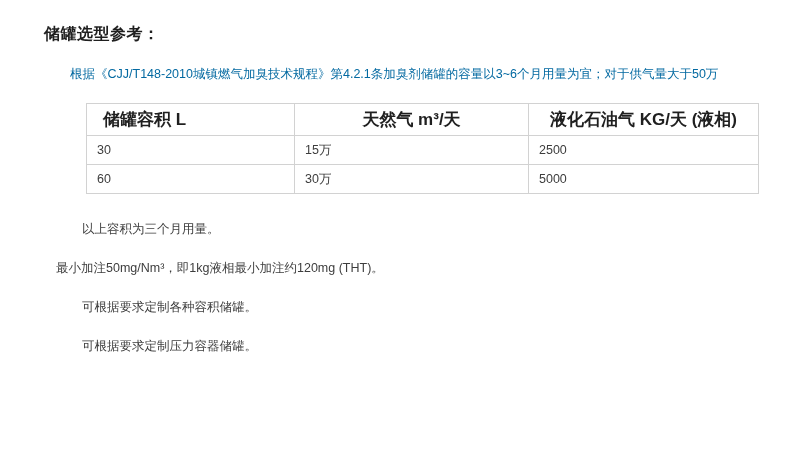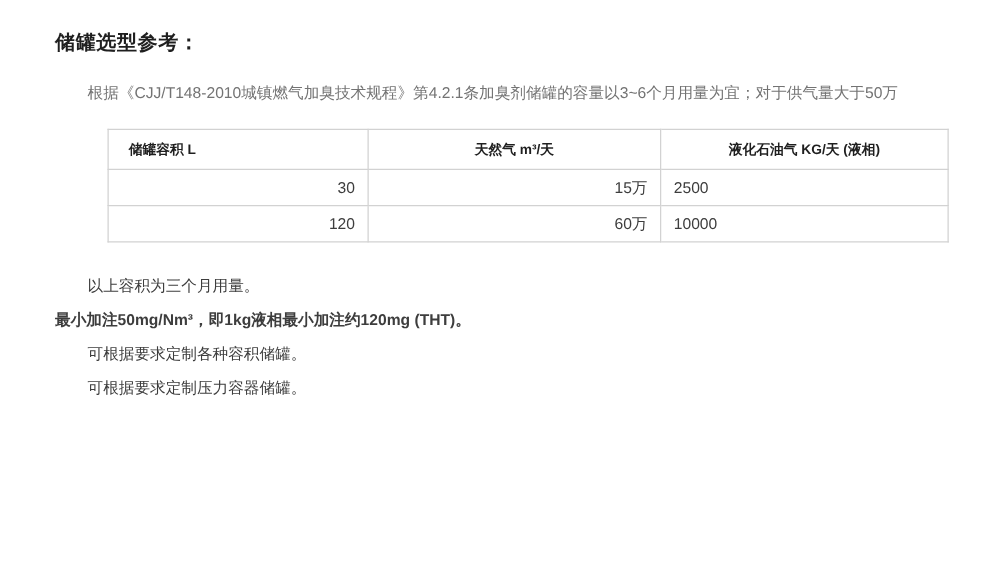--- a/index.html
+++ b/index.html
@@ -25,21 +25,21 @@
     font-size: 16px;
     font-weight: bold;
     color: #1f1f1f;
     letter-spacing: 0.5px;
     margin: 6px 0 0 0;
   }
   .intro {
     margin-top: 16px;
     font-size: 12.5px;
     line-height: 26px;
-    color: #737373;
+    color: #0369a1;
     text-align: justify;
   }
   .intro .indent {
     display: inline-block;
     width: 26px;
   }
   .table-wrap {
     margin: 16px 0 0 42px;
     width: 672px;
   }
@@ -51,44 +51,43 @@
   }
   table.spec th, table.spec td {
     border: 1px solid #d2d2d2;
     height: 29px;
     padding: 0 10px;
     box-sizing: border-box;
   }
   table.spec thead th {
     font-weight: bold;
     color: #1f1f1f;
-    font-size: 11px;
+    font-size: 17px;
     text-align: center;
     height: 32px;
     background: #ffffff;
   }
   table.spec thead th.col1 { text-align: left; padding-left: 16px; }
   table.spec td {
-    text-align: right;
+    text-align: left;
     color: #3d3d3d;
   }
   table.spec td.c3 { text-align: left; padding-right: 34px; }
   .notes {
     margin-top: 22px;
     font-size: 12.5px;
     line-height: 27px;
     color: #3d3d3d;
   }
   .notes p {
-    margin: 0;
+    margin: 12px;
     text-indent: 26px;
   }
   .notes p.cont {
     text-indent: 0;
-    font-weight: bold;
   }
 </style>
 </head>
 <body>
 
 <div class="page">
 
   <h1 class="doc-title">储罐选型参考：</h1>
 
   <div class="intro">
@@ -104,23 +103,23 @@
           <th style="width:230px">液化石油气 KG/天 (液相)</th>
         </tr>
       </thead>
       <tbody>
         <tr>
           <td class="c1">30</td>
           <td class="c2">15万</td>
           <td class="c3">2500</td>
         </tr>
         <tr>
-          <td class="c1">120</td>
-          <td class="c2">60万</td>
-          <td class="c3">10000</td>
+          <td class="c1">60</td>
+          <td class="c2">30万</td>
+          <td class="c3">5000</td>
         </tr>
       </tbody>
     </table>
   </div>
 
   <div class="notes">
     <p>以上容积为三个月用量。</p>
     <p class="cont">最小加注50mg/Nm³，即1kg液相最小加注约120mg (THT)。</p>
     <p>可根据要求定制各种容积储罐。</p>
     <p>可根据要求定制压力容器储罐。</p>

